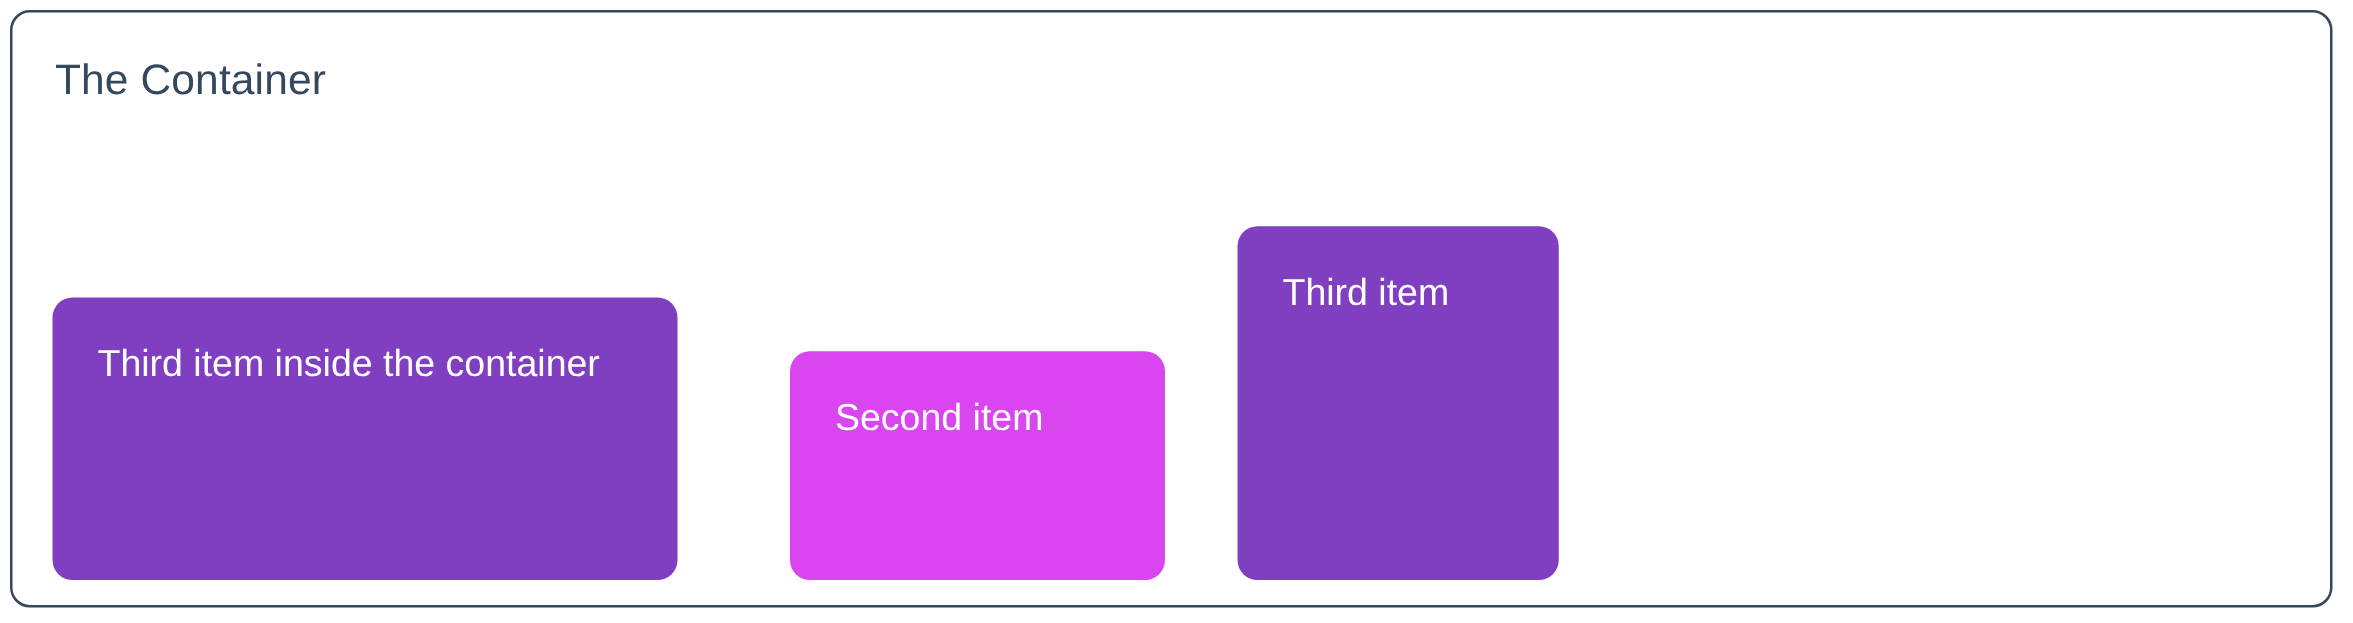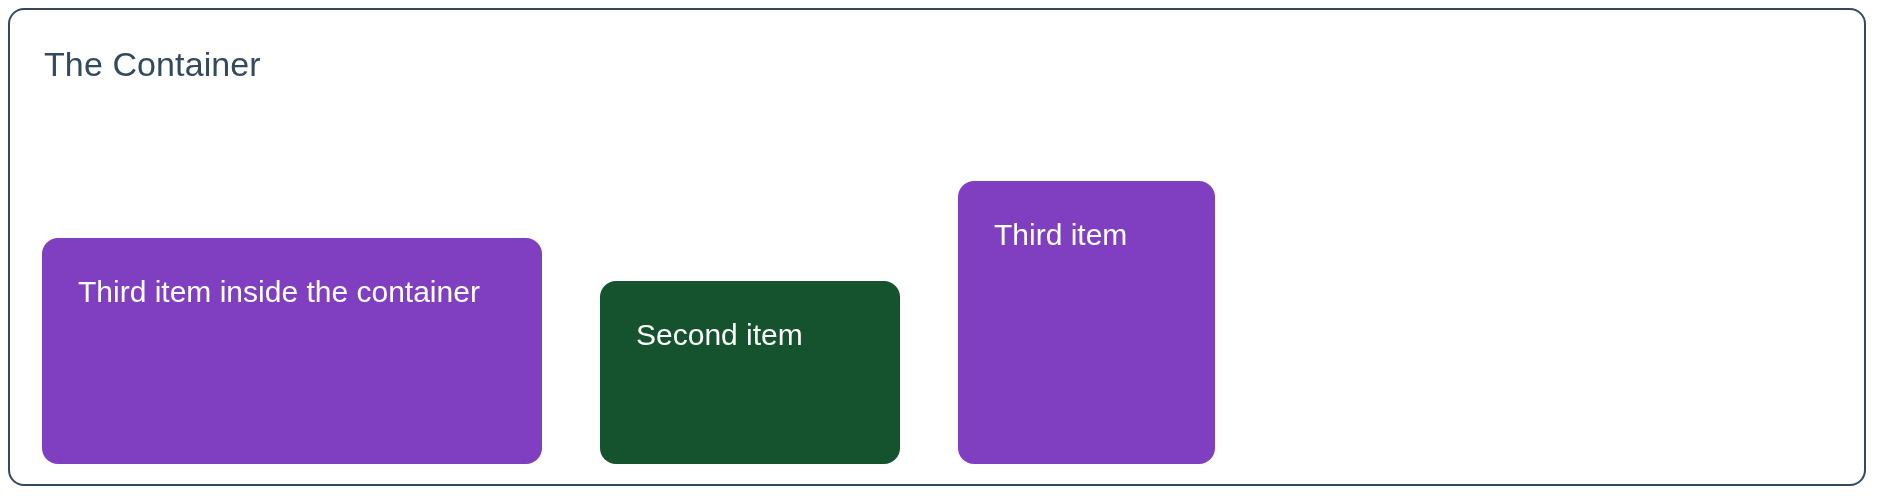--- a/index.html
+++ b/index.html
@@ -87,21 +87,21 @@
   <div class="container" style="border-color: rgb(52, 73, 94); background: rgb(255, 255, 255);">
 
     <h1 class="container-title" style="color: rgb(52, 73, 94);">The Container</h1>
 
     <div class="flex-row">
 
       <div class="flex-item item-1" style="background: rgb(127, 63, 192); color: rgb(255, 255, 255);">
         <span class="item-label">Third item inside the container</span>
       </div>
 
-      <div class="flex-item item-2" style="background: #14532d; color: rgb(255, 255, 255);">
+      <div class="flex-item item-2" style="background: #d946ef; color: rgb(255, 255, 255); margin-left: 32px;">
         <span class="item-label">Second item</span>
       </div>
 
       <div class="flex-item item-3" style="background: rgb(127, 63, 192); color: rgb(255, 255, 255);">
         <span class="item-label">Third item</span>
       </div>
 
     </div>
   </div>
 

